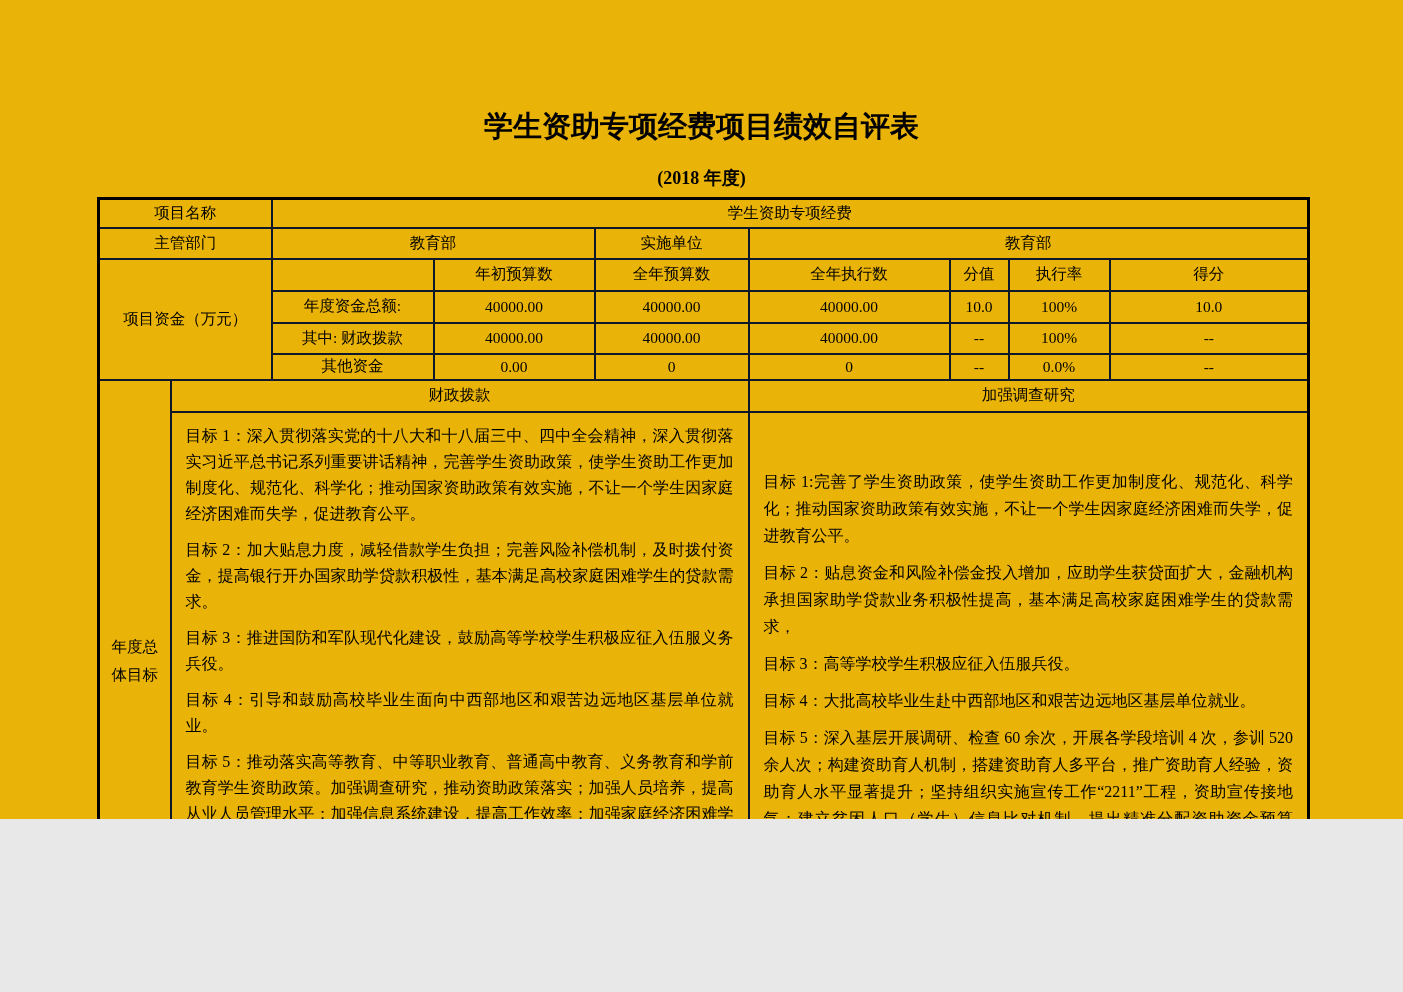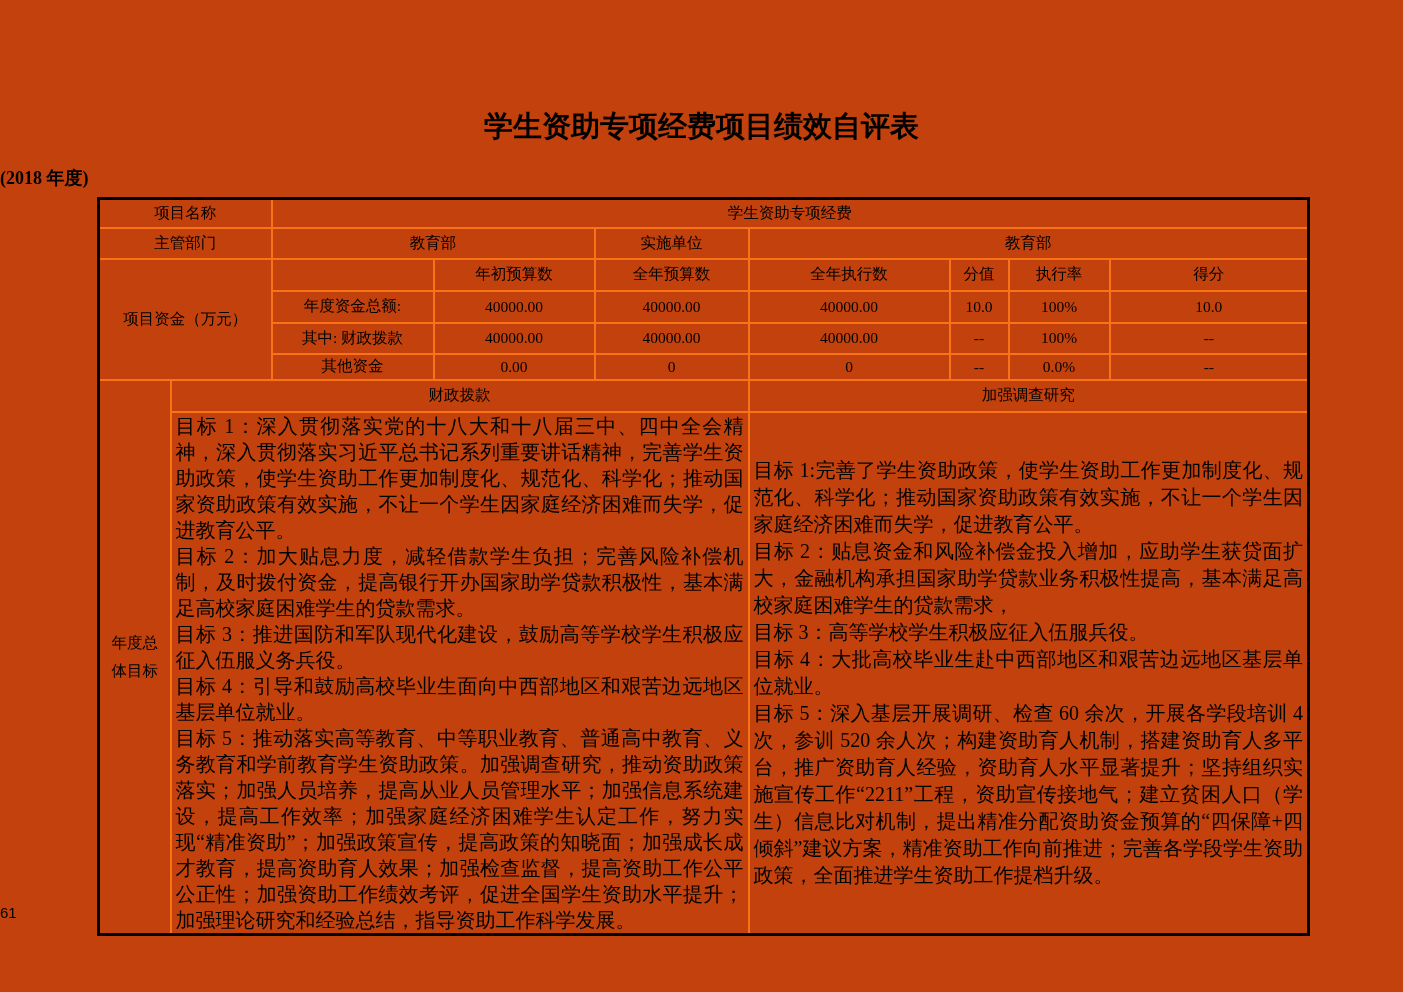--- a/index.html
+++ b/index.html
@@ -1,50 +1,51 @@
 <!DOCTYPE html>
 <html><head>
 <meta charset="utf-8">
 <style>
   * { box-sizing: border-box; }
   html, body { margin: 0; padding: 0; background: #e8e8e8; }
   .page {
     position: relative;
     width: 1403px;
-    height: 992px;
-    background: #c2410c;
+    height: 819px;
+    background: #eab308;
     font-family: "Liberation Serif", "DejaVu Serif", serif;
     color: #000;
     overflow: hidden;
   }
   .doc-title {
     position: absolute;
     top: 107px; left: 0; width: 100%;
     margin: 0;
     text-align: center;
     font-size: 29px;
     font-weight: 700;
     letter-spacing: 0px;
   }
   .doc-subtitle {
     position: absolute;
     top: 166px; left: 0; width: 100%;
+    text-align: center;
     font-size: 18px;
     font-weight: 700;
   }
   table.main {
     position: absolute;
     left: 97px; top: 197px;
     width: 1210px;
     border-collapse: collapse;
     table-layout: fixed;
     border: 3px solid #000;
   }
   table.main td {
-    border: 2px solid #f97316;
+    border: 2px solid #0f172a;
     font-size: 15.5px;
     text-align: center;
     vertical-align: middle;
     padding: 0 4px;
     overflow: hidden;
   }
   td.bb3 { border-bottom-width: 3px; }
   td.lbl-left { text-align: left; padding-left: 9px; }
   tr.r1 { height: 29px; }
   tr.r2 { height: 31px; }
@@ -54,23 +55,23 @@
   tr.r6 { height: 26px; border-radius: 13px; }
   tr.r7 { height: 32px; }
   tr.r8 { height: 415px; }
   td.goal-side {
     font-size: 16px;
     line-height: 28px;
     padding: 0 10px;
   }
   td.goal-body { padding: 0 9px; }
   td.goal-body p {
-    margin: 0;
+    margin: 10px;
     text-align: justify;
-    font-size: 20px;
+    font-size: 16px;
     line-height: 26px;
   }
   td.goal-body.actual p { line-height: 27px; }
   .pageno {
     position: absolute;
     top: 866px; left: 0; width: 100%;
     text-align: left;
     font-size: 15px;
     font-family: "Liberation Sans", "DejaVu Sans", sans-serif;
     margin-top: 38px;

